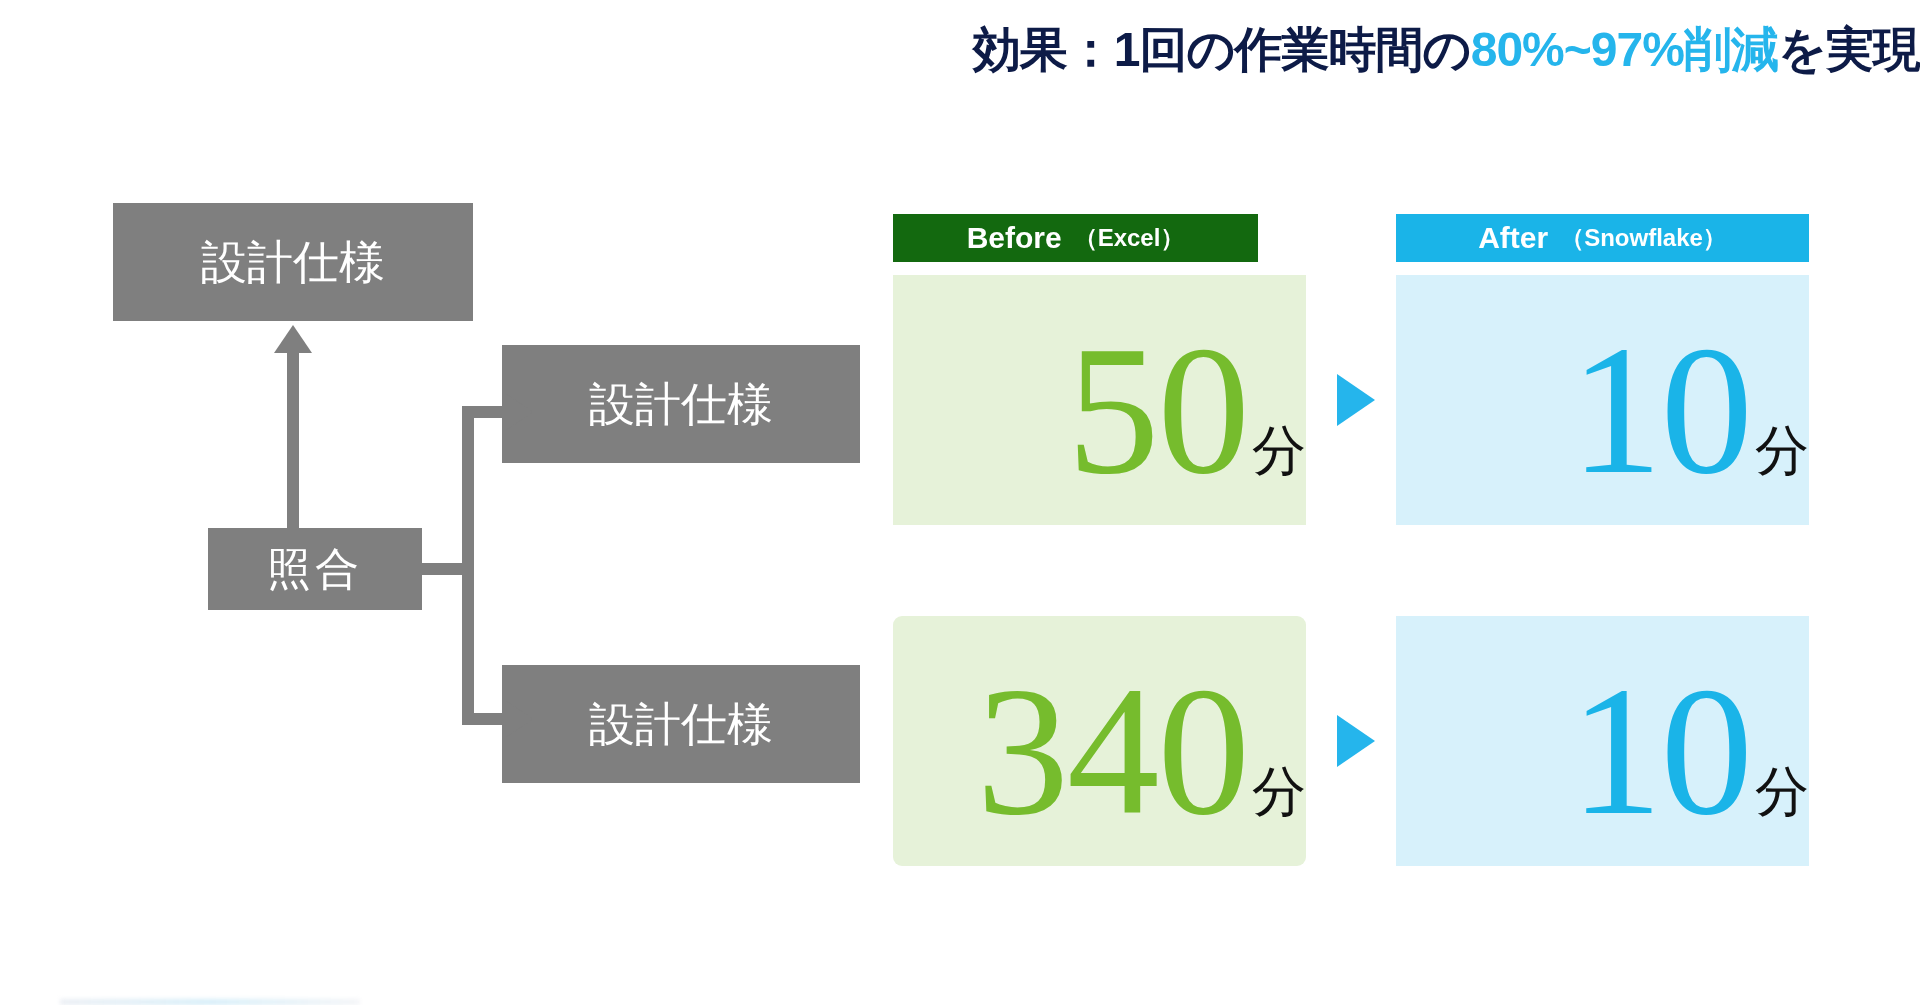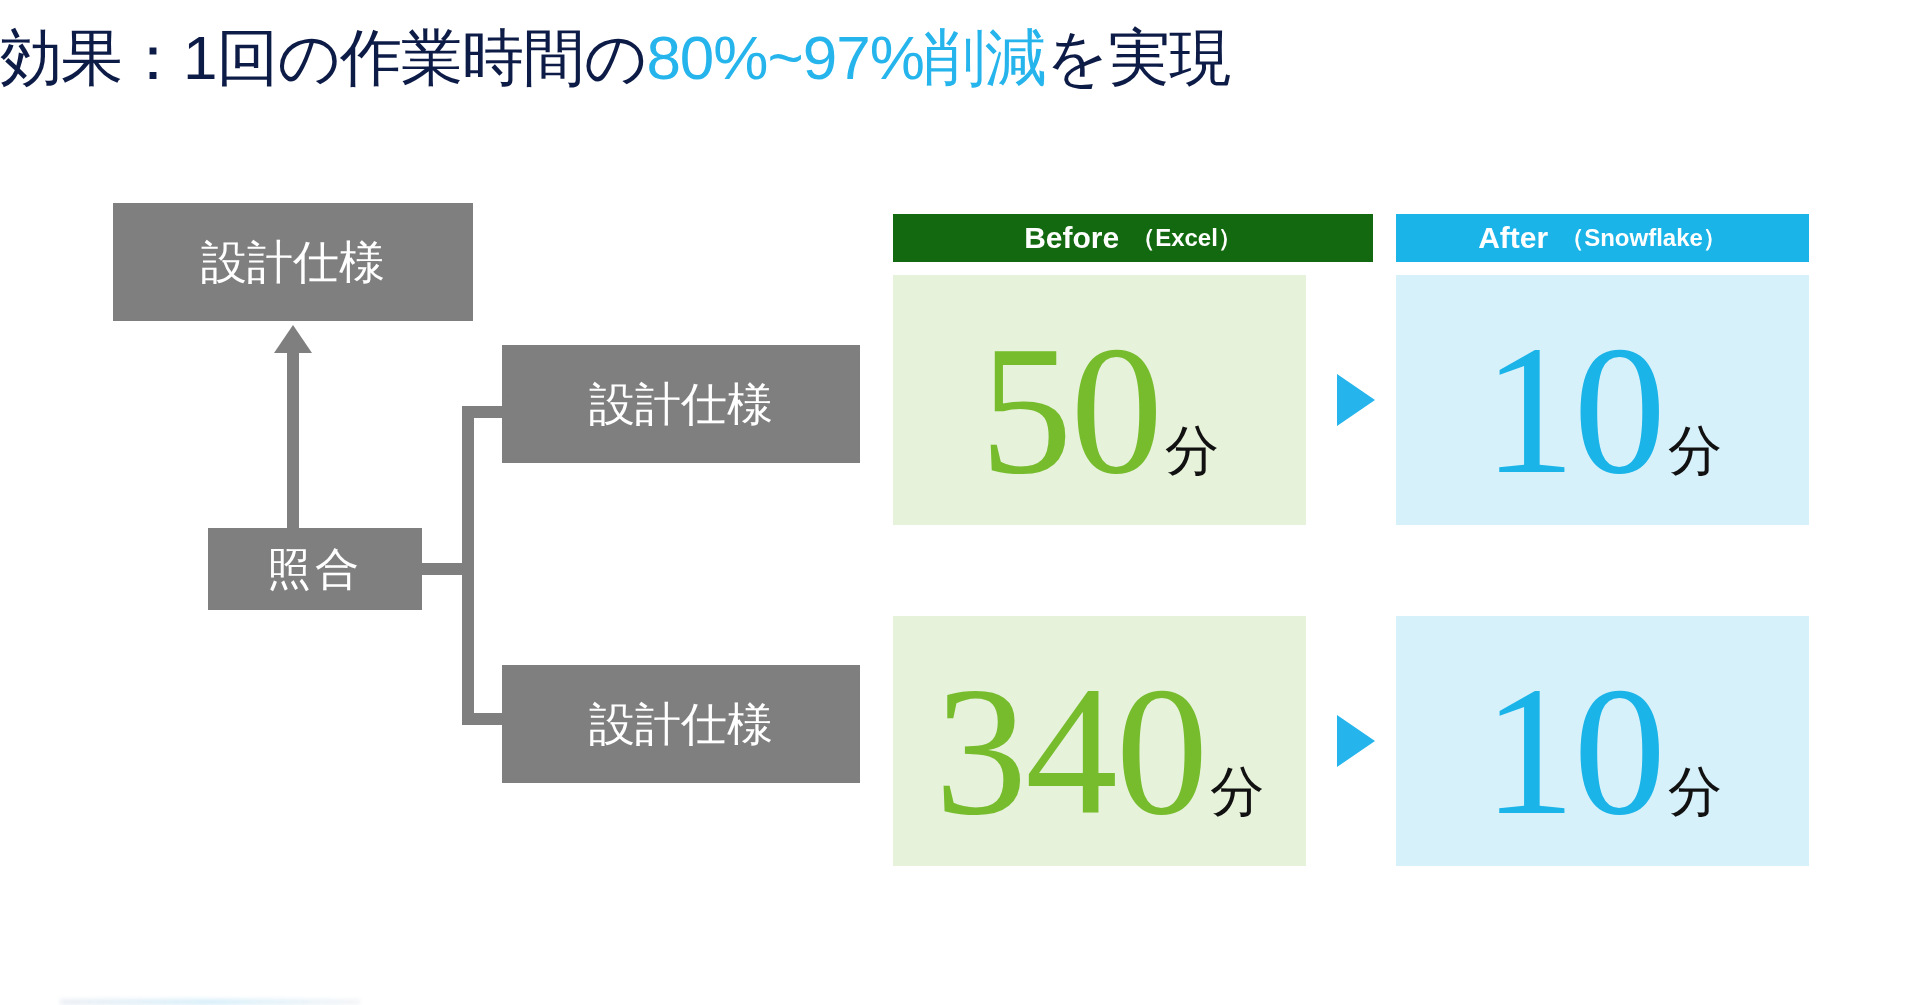--- a/index.html
+++ b/index.html
@@ -19,23 +19,23 @@
     background: #ffffff;
     overflow: hidden;
   }
 
   
   .slide-title {
     position: absolute;
     left: 0;
     top: 22px;
     width: 1920px;
-    text-align: left;
-    font-size: 62px;
-    font-weight: normal;
+    text-align: right;
+    font-size: 48px;
+    font-weight: bold;
     letter-spacing: -1px;
     line-height: 1.15;
     color: #0d1b47;
     white-space: nowrap;
   }
   .slide-title .hl {
     color: #25b5ec;
   }
 
   
@@ -109,21 +109,21 @@
     font-weight: bold;
     white-space: nowrap;
   }
   .cmp-head .main { font-size: 30px; }
   .cmp-head .sub  { font-size: 24px; margin-left: 12px; }
 
   .cmp-body {
     position: absolute;
     display: flex;
     align-items: center;
-    justify-content: center;
+    justify-content: flex-end;
   }
   .val {
     display: flex;
     align-items: flex-end;
     justify-content: center;
     line-height: 0.95;
     transform: translateY(10px);
   }
   .val .num {
     font-size: 185px;
@@ -192,21 +192,21 @@
 
     <div class="conn" style="left:462px; top:412px; width:12px; height:313px;"></div>
 
     <div class="conn" style="left:462px; top:406px; width:52px; height:12px;"></div>
     <div class="arrow-right" style="left:505px; top:393px;"></div>
 
     <div class="conn" style="left:462px; top:713px; width:52px; height:12px;"></div>
     <div class="arrow-right" style="left:505px; top:700px;"></div>
   </div>
 
-  <div class="cmp-head" style="left:893px; top:214px; width:480px; background:#13690f;">
+  <div class="cmp-head" style="left:893px; top:214px; width:365px; background:#13690f;">
     <span class="main">Before</span>
     <span class="sub">（Excel）</span>
   </div>
 
   <div class="cmp-head" style="left:1396px; top:214px; width:413px; background:#1ab4e8;">
     <span class="main">After</span>
     <span class="sub">（Snowflake）</span>
   </div>
 
   <div class="cmp-body" style="left:893px; top:275px; width:413px; height:250px; background:#e6f2d9;">
@@ -218,21 +218,21 @@
 
   <div class="tri-right" style="left:1337px; top:374px;"></div>
 
   <div class="cmp-body" style="left:1396px; top:275px; width:413px; height:250px; background:#d7f1fb;">
     <div class="val">
       <span class="num" style="color:#1ab4e8;">10</span>
       <span class="unit">分</span>
     </div>
   </div>
 
-  <div class="cmp-body" style="left:893px; top:616px; width:413px; height:250px; background:#e6f2d9;">
+  <div class="cmp-body" style="left:893px; top:616px; width:413px; height:250px; background:#e6f2d9;border-radius:9px;">
     <div class="val">
       <span class="num" style="color:#76bc2d;">340</span>
       <span class="unit">分</span>
     </div>
   </div>
 
   <div class="tri-right" style="left:1337px; top:715px;"></div>
 
   <div class="cmp-body" style="left:1396px; top:616px; width:413px; height:250px; background:#d7f1fb;">
     <div class="val">

